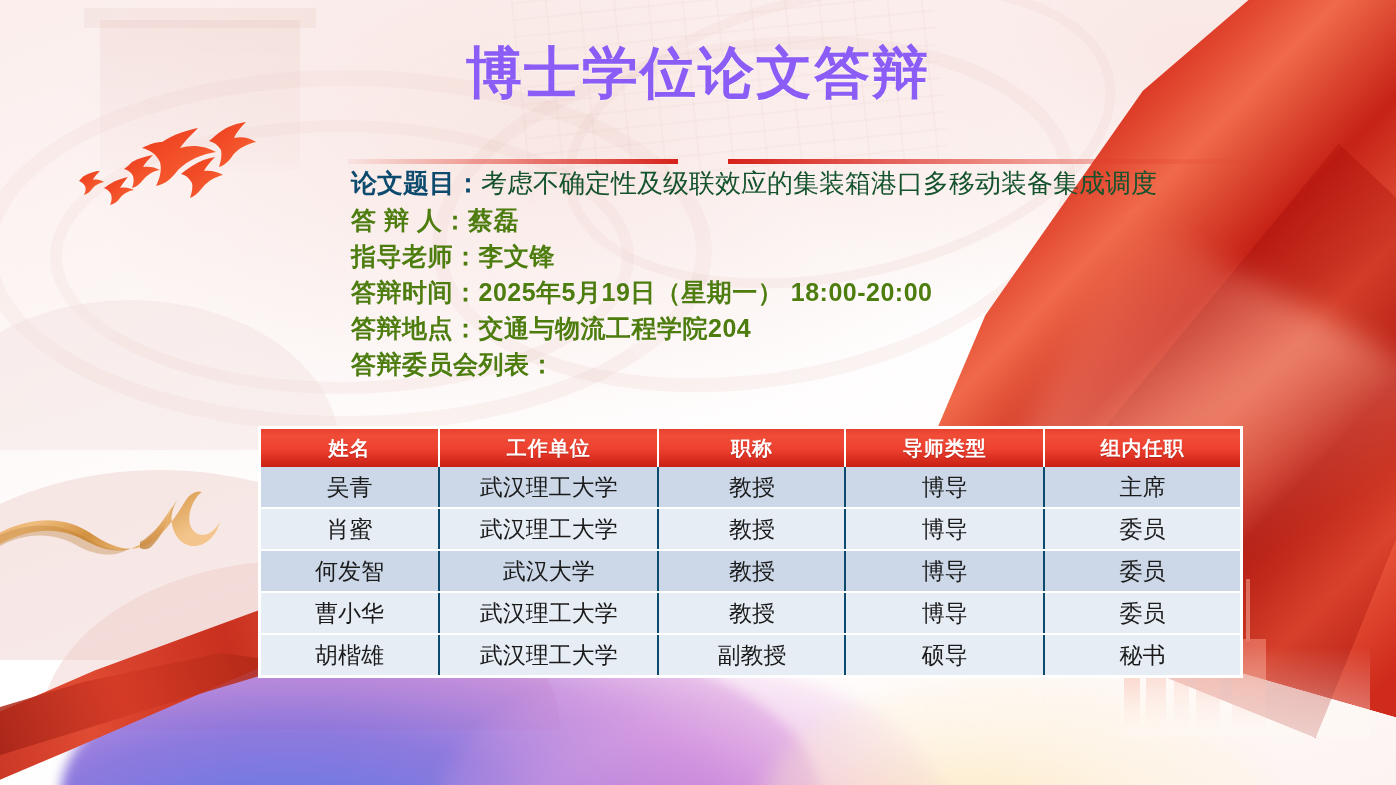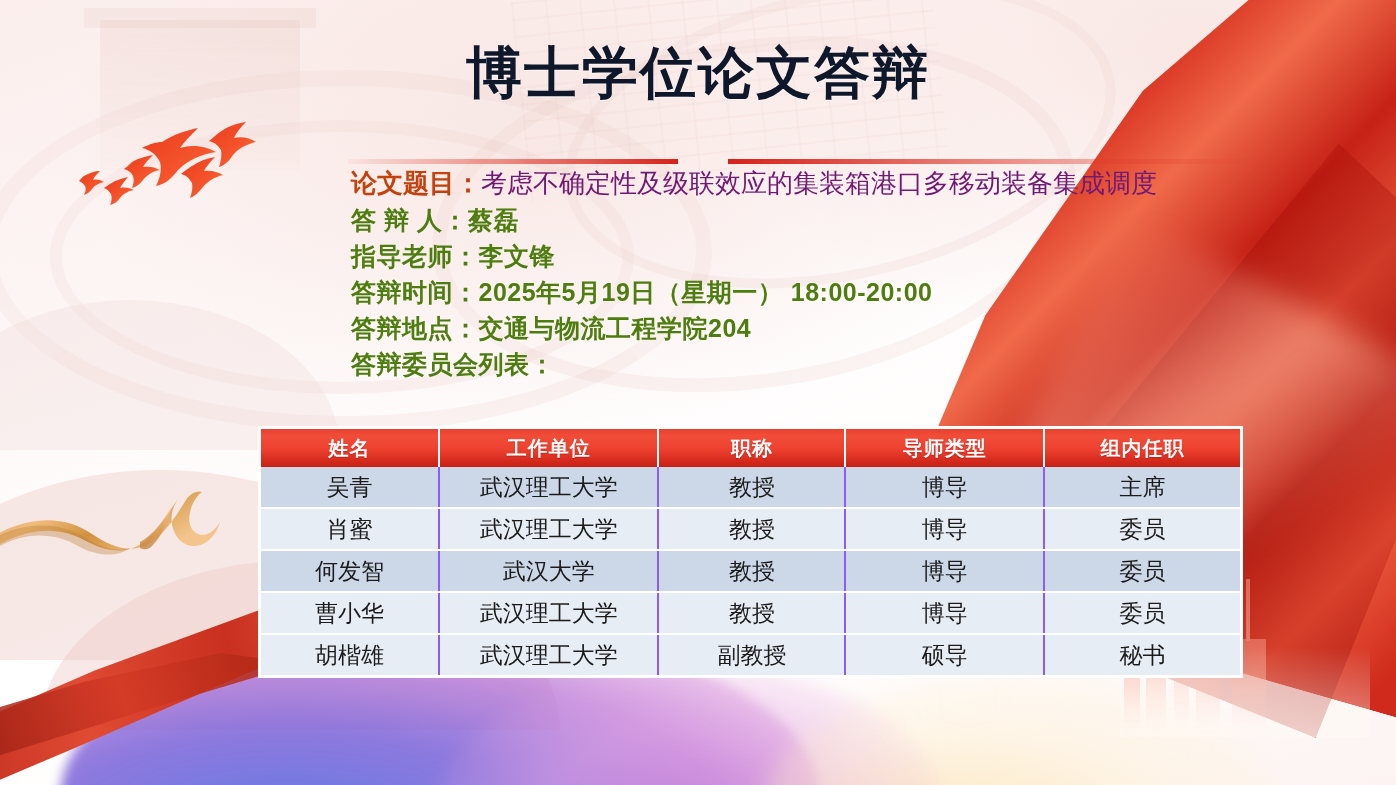--- a/index.html
+++ b/index.html
@@ -174,21 +174,21 @@
   .gold-ribbon { position: absolute; left: 0px; top: 470px; width: 270px; height: 120px; }
 
   
   .birds { position: absolute; left: 70px; top: 112px; width: 220px; height: 110px; }
 
   
   .title {
     position: absolute;
     left: 0; right: 0; top: 42px;
     text-align: center;
-    color: #0f172a;
+    color: #8b5cf6;
     font-size: 56px;
     line-height: 1.12;
     letter-spacing: 2px;
     font-family: "Liberation Serif", "DejaVu Serif", serif;
     font-weight: 700;
     text-shadow: 0 1px 0 rgba(255,255,255,0.55);
   }
 
   .rule {
     position: absolute;
@@ -208,22 +208,22 @@
   }
   .info-line {
     white-space: nowrap;
     line-height: 1.0;
     margin-bottom: 11px;
   }
   .info-line .lbl {
     font-weight: 700;
   }
   .line-topic { font-size: 26px; color: #1a1a1a; }
-  .line-topic .lbl { font-family: "Liberation Sans", "DejaVu Sans", sans-serif; font-weight: 700; color: #c2410c; margin-top: 16px; }
-  .line-topic .val { font-family: "Liberation Serif", "DejaVu Serif", serif; color: #701a75; letter-spacing: 0px; }
+  .line-topic .lbl { font-family: "Liberation Sans", "DejaVu Sans", sans-serif; font-weight: 700; color: #0c4a6e; margin-top: 16px; }
+  .line-topic .val { font-family: "Liberation Serif", "DejaVu Serif", serif; color: #14532d; letter-spacing: 0px; }
 
   .line-red {
     font-size: 25px;
     color: #4d7c0f;
     font-family: "Liberation Sans", "DejaVu Sans", sans-serif;
     font-weight: 700;
     letter-spacing: 0.5px;
   }
 
   
@@ -259,21 +259,21 @@
     text-shadow: 0 1px 1px rgba(120,10,5,0.35);
   }
   table.committee thead th:last-child { border-right: none; }
 
   table.committee tbody td {
     height: 38px;
     text-align: center;
     font-size: 23px;
     color: #1b1b1b;
     font-family: "Liberation Serif", "DejaVu Serif", serif;
-    border-right: 2px solid #8b5cf6;
+    border-right: 2px solid #0c4a6e;
     border-bottom: 2px solid #ffffff;
   }
   table.committee tbody td:last-child { border-right: none; }
   table.committee tbody tr:last-child td { border-bottom: none; }
   table.committee tbody tr.odd  td { background: #ccd8e8; }
   table.committee tbody tr.even td { background: #e7edf5; margin-left: 20px; }
 </style>
 </head>
 <body>
 

